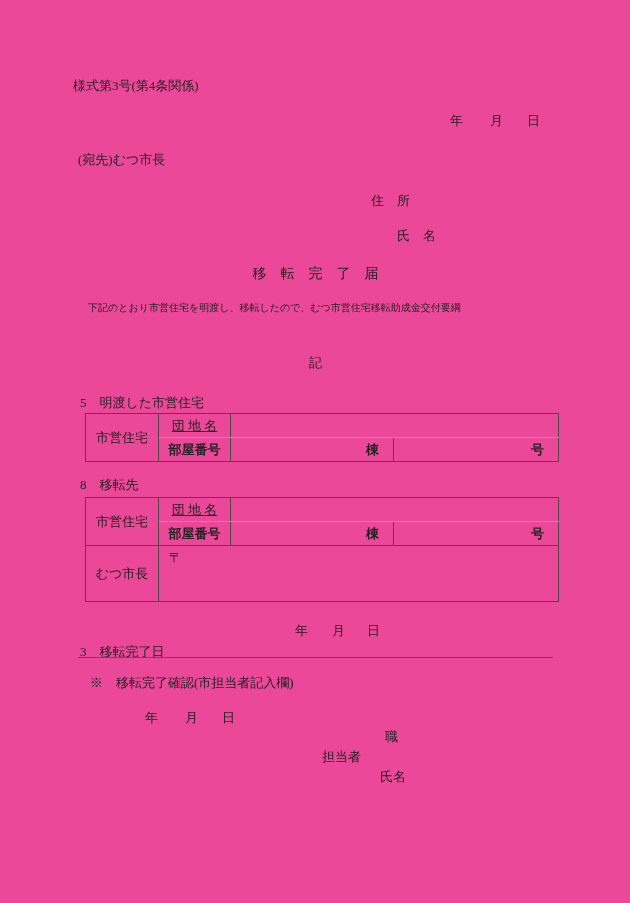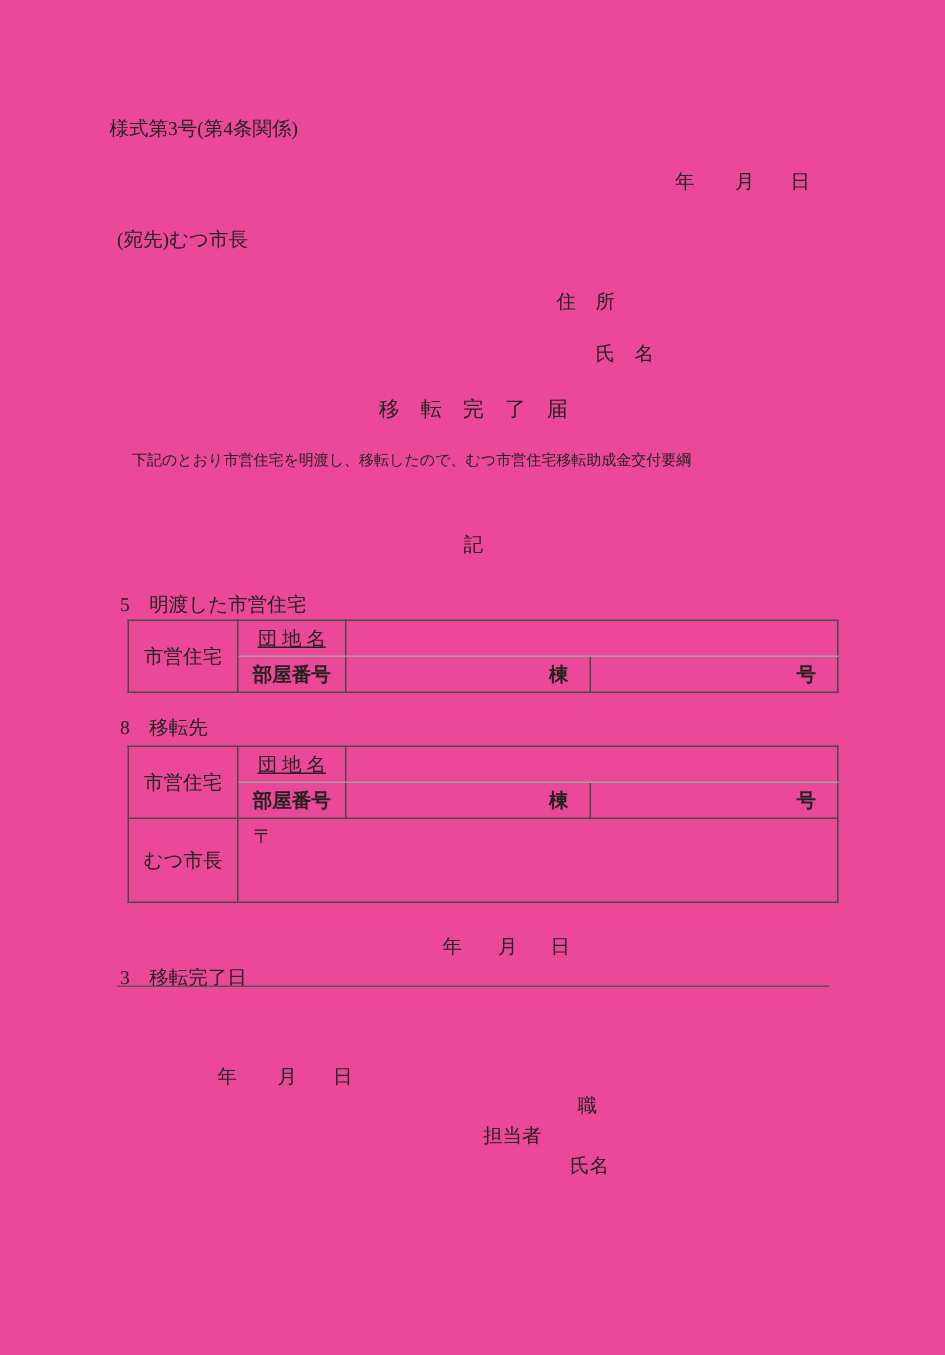--- a/index.html
+++ b/index.html
@@ -108,20 +108,21 @@
   </tbody>
     </table>
 
   <div class="abs" style="left:80px; top:624px;margin-top:21px;">3　移転完了日</div>
   <span class="abs" style="left:295px; top:624px;">年</span>
   <span class="abs" style="left:332px; top:624px;">月</span>
   <span class="abs" style="left:367px; top:624px;">日</span>
 
   <div class="rule" style="left:78px; top:657px; width:475px;"></div>
 
+  <div class="abs" style="left:90px; top:676px;">※　移転完了確認(市担当者記入欄)</div>
 
   <span class="abs" style="left:145px; top:711px;">年</span>
   <span class="abs" style="left:185px; top:711px;">月</span>
   <span class="abs" style="left:222px; top:711px;">日</span>
 
   <div class="abs" style="left:385px; top:730px;">職</div>
   <div class="abs" style="left:322px; top:750px;">担当者</div>
   <div class="abs" style="left:380px; top:770px;">氏名</div>
 
 </div>

